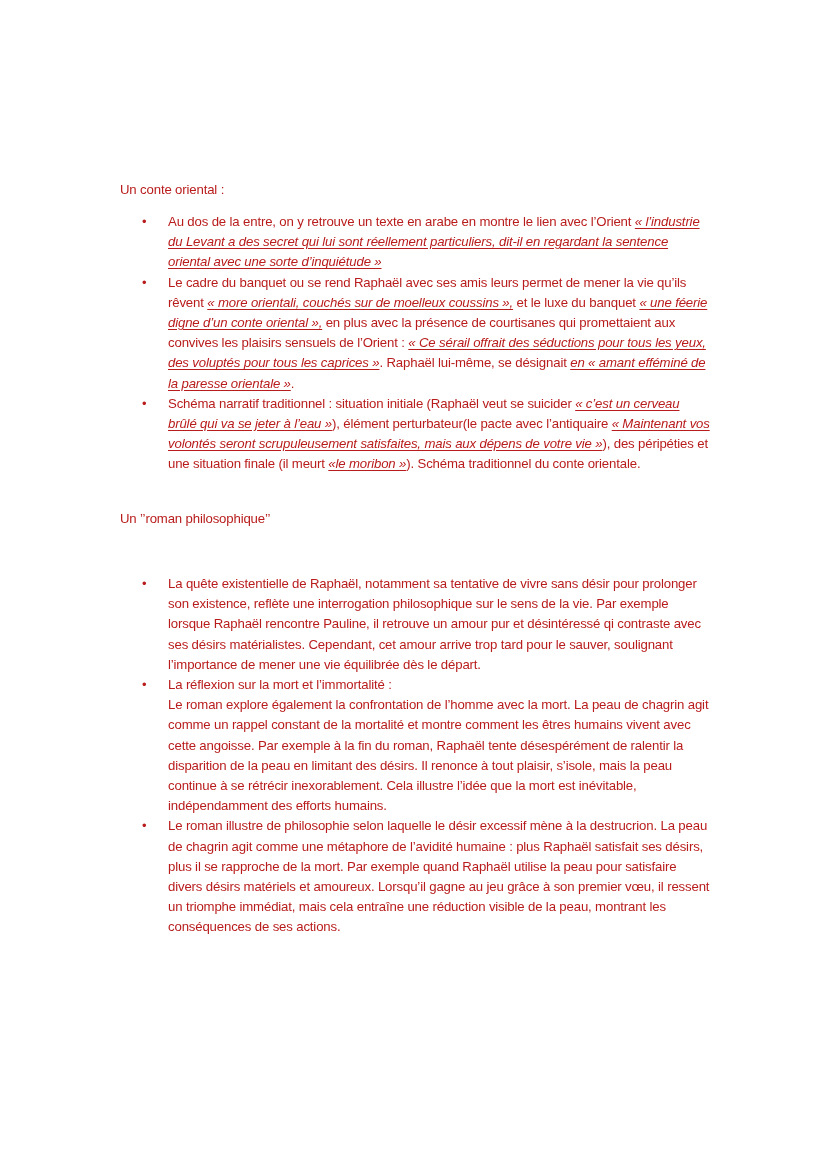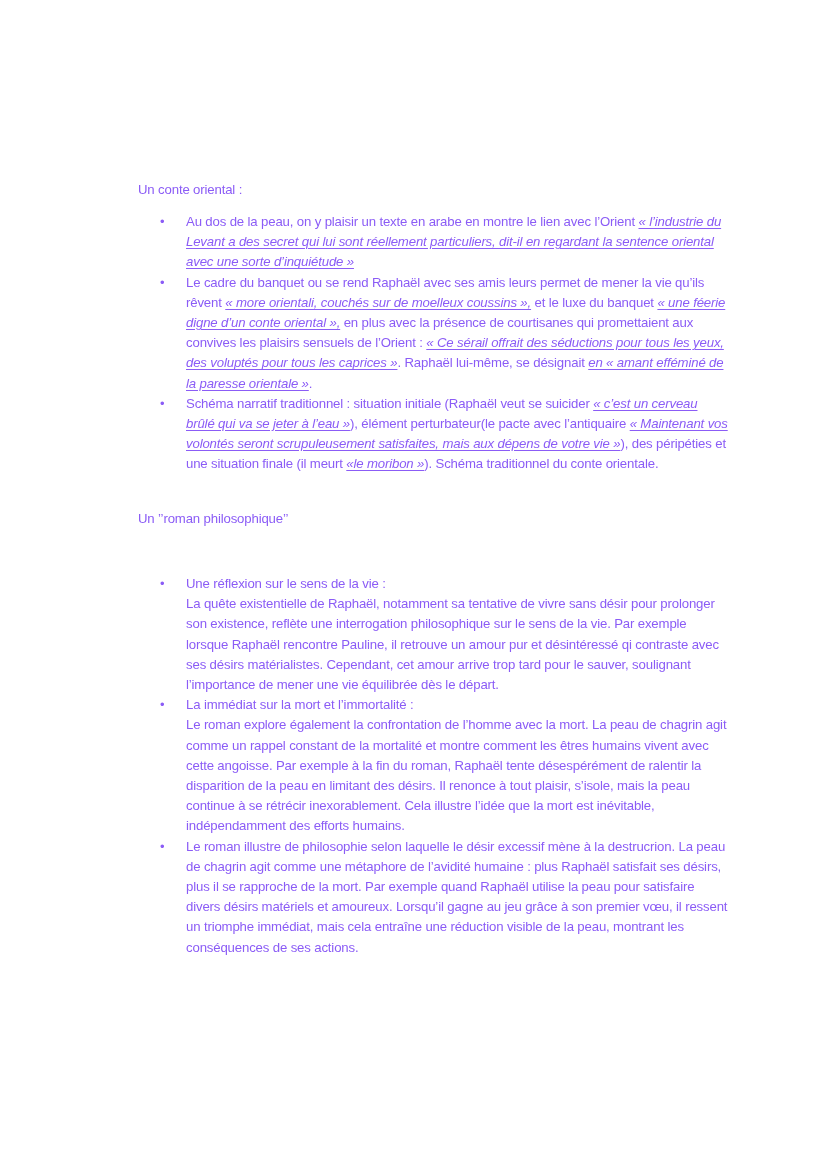--- a/index.html
+++ b/index.html
@@ -1,61 +1,60 @@
 <!DOCTYPE html>
 <html><head>
 <meta charset="utf-8">
 <style>
   html, body { margin: 0; padding: 0; background: #ffffff; }
   body { width: 828px; height: 1171px; position: relative; overflow: hidden; }
   .page {
     position: absolute; left: 0; top: 0; width: 704px; height: 1171px;
-    background: #ffffff; color: #8b5cf6;
+    background: #ffffff; color: #b91c1c;
     font-family: "Liberation Sans", "DejaVu Sans", sans-serif;
-    font-size: 13.2px; letter-spacing: -0.15px; margin-left: 18px;
+    font-size: 13.2px; letter-spacing: -0.15px;
   }
   .heading { position: absolute; left: 120px; margin: 0; font-weight: normal; font-size: 13.2px; line-height: 20px; }
   .list { position: absolute; left: 120px; width: 590px; margin: 0; padding: 0; list-style: none; }
   .item { position: relative; padding-left: 48px; line-height: 20.2px; margin: 0; }
   .bullet { position: absolute; left: 22px; top: 0; font-size: 13px; line-height: 20.2px; }
   .q { font-style: italic; text-decoration: underline; text-underline-offset: 2px; }
 </style>
 </head>
 <body>
 
 <div class="page">
 
   <h2 class="heading" style="top:180px">Un conte oriental :</h2>
 
   <ul class="list" style="top:212px">
     <li class="item">
       <span class="bullet">•</span>
-      <span>Au dos de la peau, on y plaisir un texte en arabe en montre le lien avec l’Orient </span><span class="q">« l’industrie du Levant a des secret qui lui sont réellement particuliers, dit-il en regardant la sentence oriental avec une sorte d’inquiétude »</span>
+      <span>Au dos de la entre, on y retrouve un texte en arabe en montre le lien avec l’Orient </span><span class="q">« l’industrie du Levant a des secret qui lui sont réellement particuliers, dit-il en regardant la sentence oriental avec une sorte d’inquiétude »</span>
     </li>
     <li class="item">
       <span class="bullet">•</span>
       <span>Le cadre du banquet ou se rend Raphaël avec ses amis leurs permet de mener la vie qu’ils rêvent </span><span class="q">« more orientali, couchés sur de moelleux coussins »,</span><span> et le luxe du banquet </span><span class="q">« une féerie digne d’un conte oriental »,</span><span> en plus avec la présence de courtisanes qui promettaient aux convives les plaisirs sensuels de l’Orient : </span><span class="q">« Ce sérail offrait des séductions pour tous les yeux, des voluptés pour tous les caprices »</span><span>. Raphaël lui-même, se désignait </span><span class="q">en « amant efféminé de la paresse orientale »</span><span>.</span>
     </li>
     <li class="item">
       <span class="bullet">•</span>
       <span>Schéma narratif traditionnel : situation initiale (Raphaël veut se suicider </span><span class="q">« c’est un cerveau brûlé qui va se jeter à l’eau »</span><span>), élément perturbateur(le pacte avec l’antiquaire </span><span class="q">« Maintenant vos volontés seront scrupuleusement satisfaites, mais aux dépens de votre vie »</span><span>), des péripéties et une situation finale (il meurt </span><span class="q">«le moribon »</span><span>). Schéma traditionnel du conte orientale.</span>
     </li>
   </ul>
 
   <h2 class="heading" style="top:509px">Un ’’roman philosophique’’</h2>
 
   <ul class="list" style="top:574px">
     <li class="item">
       <span class="bullet">•</span>
-      <div>Une réflexion sur le sens de la vie :</div>
       <div>La quête existentielle de Raphaël, notamment sa tentative de vivre sans désir pour prolonger son existence, reflète une interrogation philosophique sur le sens de la vie. Par exemple lorsque Raphaël rencontre Pauline, il retrouve un amour pur et désintéressé qi contraste avec ses désirs matérialistes. Cependant, cet amour arrive trop tard pour le sauver, soulignant l’importance de mener une vie équilibrée dès le départ.</div>
     </li>
     <li class="item">
       <span class="bullet">•</span>
-      <div>La immédiat sur la mort et l’immortalité :</div>
+      <div>La réflexion sur la mort et l’immortalité :</div>
       <div>Le roman explore également la confrontation de l’homme avec la mort. La peau de chagrin agit comme un rappel constant de la mortalité et montre comment les êtres humains vivent avec cette angoisse. Par exemple à la fin du roman, Raphaël tente désespérément de ralentir la disparition de la peau en limitant des désirs. Il renonce à tout plaisir, s’isole, mais la peau continue à se rétrécir inexorablement. Cela illustre l’idée que la mort est inévitable, indépendamment des efforts humains.</div>
     </li>
     <li class="item">
       <span class="bullet">•</span>
       <div>Le roman illustre de philosophie selon laquelle le désir excessif mène à la destrucrion. La peau de chagrin agit comme une métaphore de l’avidité humaine : plus Raphaël satisfait ses désirs, plus il se rapproche de la mort. Par exemple quand Raphaël utilise la peau pour satisfaire divers désirs matériels et amoureux. Lorsqu’il gagne au jeu grâce  à son premier vœu, il ressent un triomphe immédiat, mais cela entraîne une réduction visible de la peau, montrant les conséquences de ses actions.</div>
     </li>
   </ul>
 
 </div>
 

